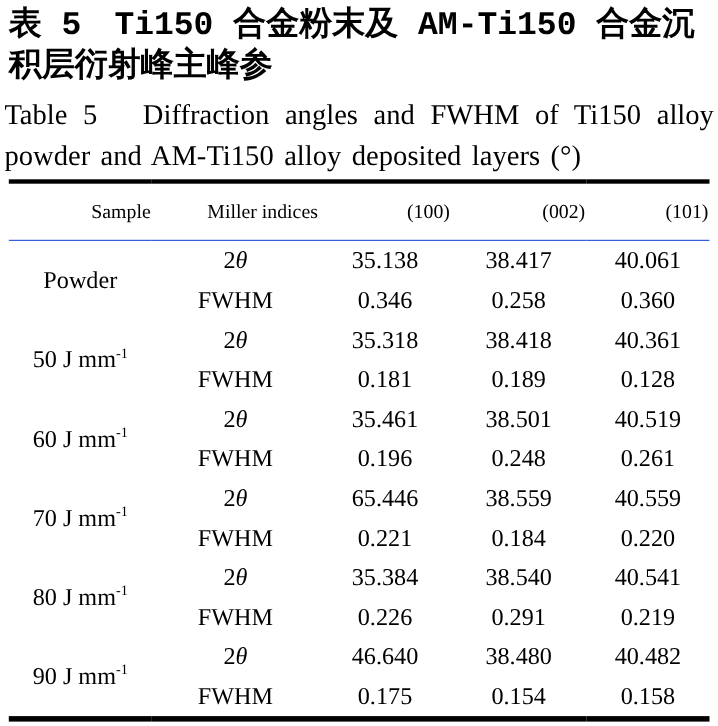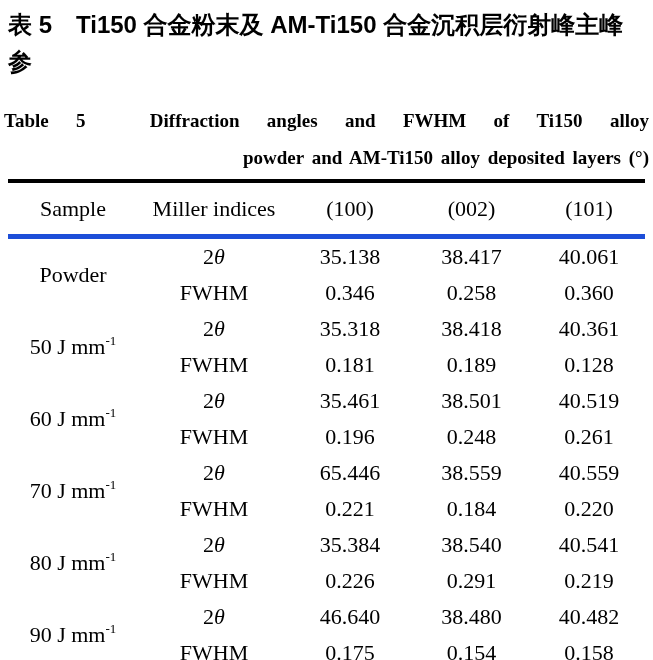--- a/index.html
+++ b/index.html
@@ -7,58 +7,58 @@
     width: 653px; height: 660px;
     background: #ffffff;
     color: #000000;
     font-family: "Liberation Serif", "DejaVu Serif", serif;
     overflow: hidden;
   }
   .page { padding: 4px 0 0 0; }
 
   .title-cn {
     font-weight: bold;
-    font-size: 24px;
+    font-size: 30px;
     line-height: 37px;
     padding: 2px 6px 0 8px;
-    font-family: Liberation Sans, sans-serif;
+    font-family: Liberation Mono, monospace;
   }
   .title-cn .line2 { padding-left: 68px; }
 
   .title-en {
-    font-weight: bold;
-    font-size: 19px;
+    font-weight: normal;
+    font-size: 26px;
     line-height: 37px;
-    margin-top: 22px;
+    margin-top: 6px;
     padding: 0 4px;
   }
   .title-en .line1 { text-align: justify; text-align-last: justify; }
-  .title-en .line2 { text-align: right; word-spacing: 3px; }
+  .title-en .line2 { text-align: left; word-spacing: 3px; }
 
   table.data {
     border-collapse: collapse;
     width: 637px;
     margin: 3px 8px 0 8px;
     border-top: 4px solid #000;
     border-bottom: 5px solid #000;
     table-layout: fixed;
   }
   col.c-sample { width: 130px; }
   col.c-miller { width: 152px; }
   col.c-v1 { width: 120px; }
   col.c-v2 { width: 123px; }
   col.c-v3 { width: 112px; }
 
   thead th {
     font-weight: normal;
-    font-size: 22px;
+    font-size: 18px;
     height: 49px;
-    text-align: center;
+    text-align: right;
     vertical-align: middle;
-    border-bottom: 5px solid #1d4ed8;
+    border-bottom: 1px solid #1d4ed8;
   }
   tbody td {
     font-size: 22px;
     height: 36px;
     text-align: center;
     vertical-align: middle;
     padding: 0;
   }
   td.sample-cell { vertical-align: middle; }
   sup {

